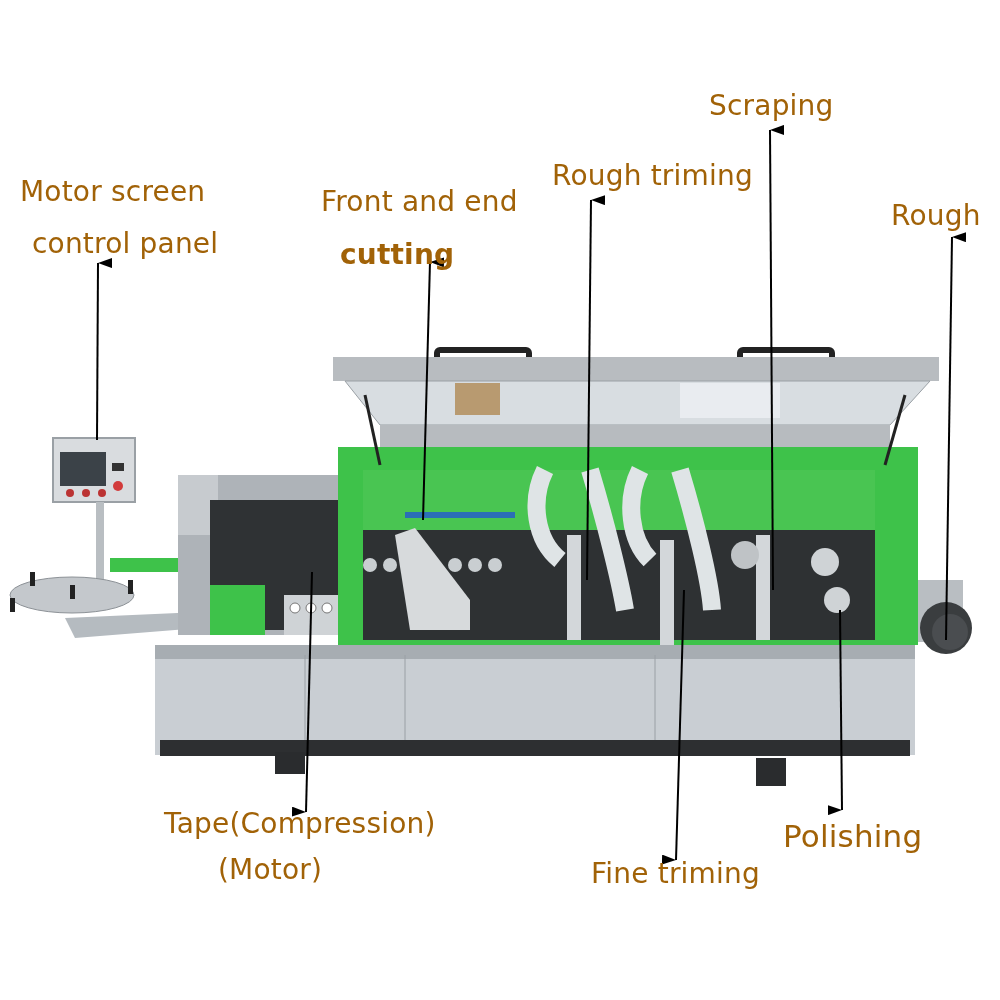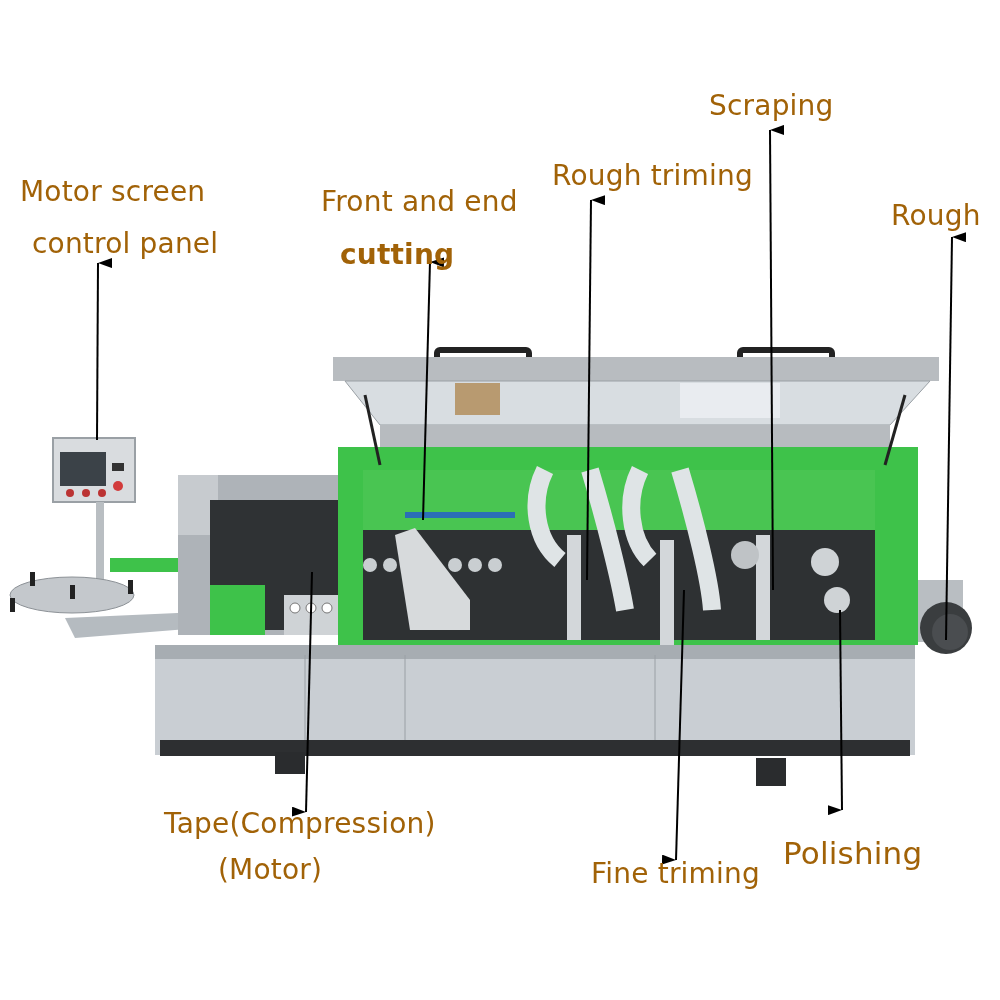--- a/index.html
+++ b/index.html
@@ -1,18 +1,18 @@
 <!DOCTYPE html>
 <html><head>
 <meta charset="utf-8">
 <style>
   html,body{margin:0;padding:0;background:#ffffff;}
   body{width:1000px;height:1000px;position:relative;overflow:hidden;font-family:"DejaVu Sans","Liberation Sans",sans-serif;}
   .label{position:absolute;color:#a16207;font-size:28px;line-height:1;white-space:nowrap;letter-spacing:0.2px;}
-  .label.lg{font-size:31px;margin-top:17px;}
+  .label.lg{font-size:31px;}
   svg.scene{position:absolute;left:0;top:0;}
 </style>
 </head>
 <body>
 
 <svg class="scene" width="1000" height="1000" viewBox="0 0 1000 1000" xmlns="http://www.w3.org/2000/svg">
 
   <g>
     <rect x="53" y="438" width="82" height="64" fill="#d9dcdf" stroke="#9aa0a5" stroke-width="2"></rect>
     <rect x="60" y="452" width="46" height="34" fill="#3b4248"></rect>

